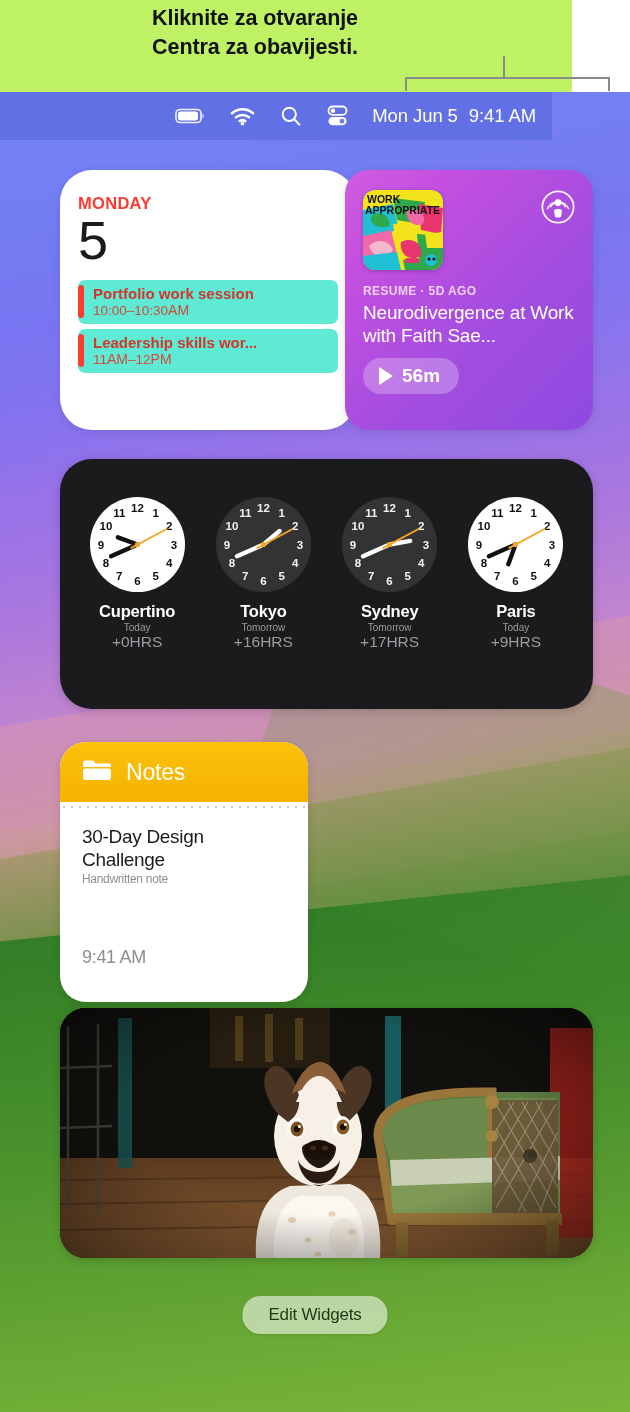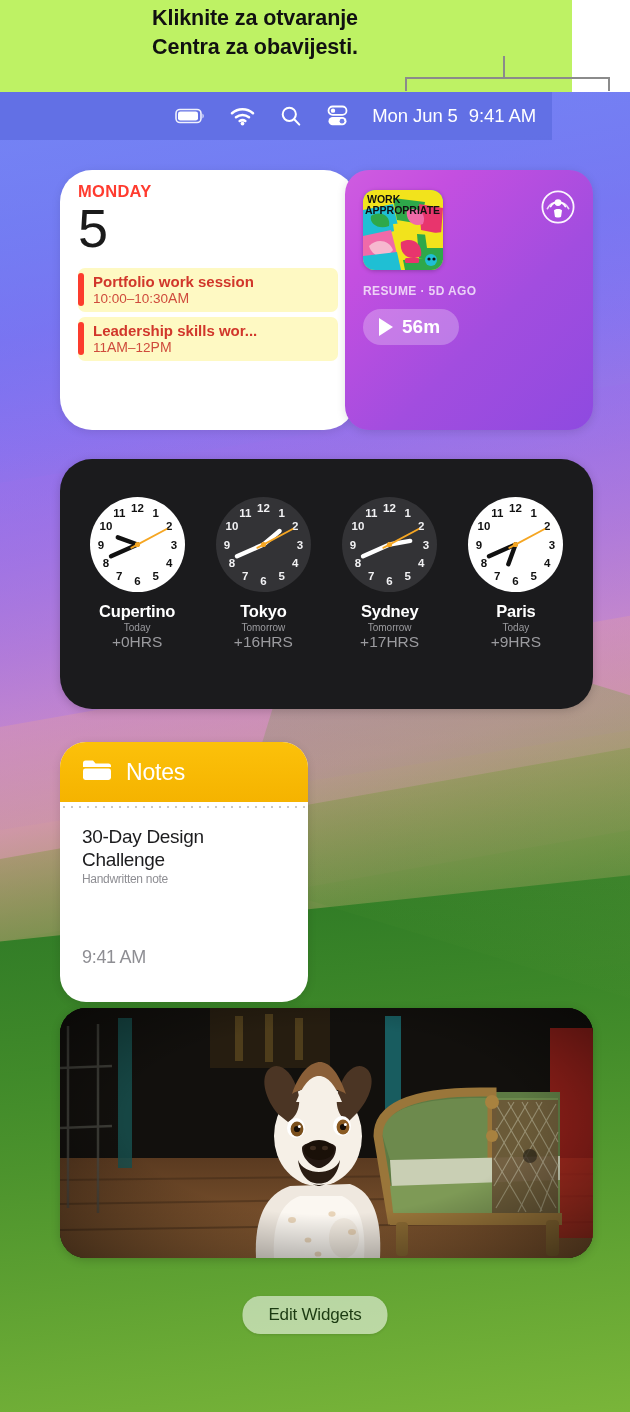--- a/index.html
+++ b/index.html
@@ -83,37 +83,37 @@
     color:#fff; font-size:18.5px; letter-spacing:-0.1px;
     display:flex; gap:11px; white-space:nowrap;
   }
 
   
   .widgets { position:absolute; left:0; top:48px; width:630px; }
 
   
   .w-calendar {
     position:absolute; left:60px; top:30px; width:296px; height:260px;
-    background:#fff; border-radius:32px; padding:12px 18px 16px 18px;
+    background:#fff; border-radius:32px; padding:24px 18px 16px 18px;
     box-shadow:0 2px 10px rgba(0,0,0,.10);
     overflow:hidden;
   }
   .cal-dow {
     color:#ff3b2f; font-size:16.5px; font-weight:800; letter-spacing:.3px;
   }
   .cal-day {
     color:#1a1a1a; font-size:54px; font-weight:350; line-height:.95;
     margin-top:2px; letter-spacing:-1px;
   }
   .cal-events { margin-top:14px; display:flex; flex-direction:column; gap:5px; }
   .cal-ev { display:flex; align-items:stretch; gap:9px; border-radius:7px; }
   .cal-ev .bar { width:6px; border-radius:3px; flex:none; }
   .cal-ev.birthday .bar { background:#8d94a8; }
   .cal-ev.birthday { padding:2px 0; align-items:center; }
-  .cal-ev.tinted { background:#fef9c3; padding:5px 8px 6px 0; }
+  .cal-ev.tinted { background:#5eead4; padding:5px 8px 6px 0; }
   .cal-ev.tinted .bar { background:#fc3c2d; }
   .ev-body { min-width:0; flex:1; }
   .ev-title-row { display:flex; align-items:center; gap:5px; min-width:0; }
   .ev-bday-title {
     font-size:15px; font-weight:700; color:#4a5160;
     white-space:nowrap; overflow:hidden; text-overflow:clip;
   }
   .ev-title {
     font-size:15px; font-weight:700; color:#d1372b;
     white-space:nowrap; overflow:hidden;
@@ -343,20 +343,21 @@
           <svg width="34" height="34" viewBox="0 0 34 34">
             <circle cx="17" cy="17" r="15.6" fill="none" stroke="#fff" stroke-width="1.8" opacity=".95"></circle>
             <circle cx="17" cy="12.6" r="3.4" fill="#fff"></circle>
             <path d="M13 20.6 C13 18.3 21 18.3 21 20.6 L20.1 26.4 C19.9 27.8 14.1 27.8 13.9 26.4 Z" fill="#fff"></path>
             <path d="M9.6 16.6 A8.4 8.4 0 0 1 24.4 16.6" fill="none" stroke="#fff" stroke-width="1.7" stroke-linecap="round"></path>
             <path d="M6.4 18.6 A11.8 11.8 0 0 1 27.6 18.6" fill="none" stroke="#fff" stroke-width="1.7" stroke-linecap="round" opacity=".8"></path>
           </svg>
         </span>
       </div>
       <div class="pod-kicker">RESUME · 5D AGO</div>
+      <div class="pod-title">Neurodivergence at Work with Faith Sae...</div>
       <div class="pod-play">
         <span class="tri"></span>
         <span class="pod-dur">56m</span>
       </div>
     </div>
 
     <div class="w-clock">
       <div class="clock-cell">
         <div class="clock-face"><svg width="95" height="95" viewBox="0 0 95 95">
     <circle cx="47.5" cy="47.5" r="47.5" fill="#ffffff"></circle>

